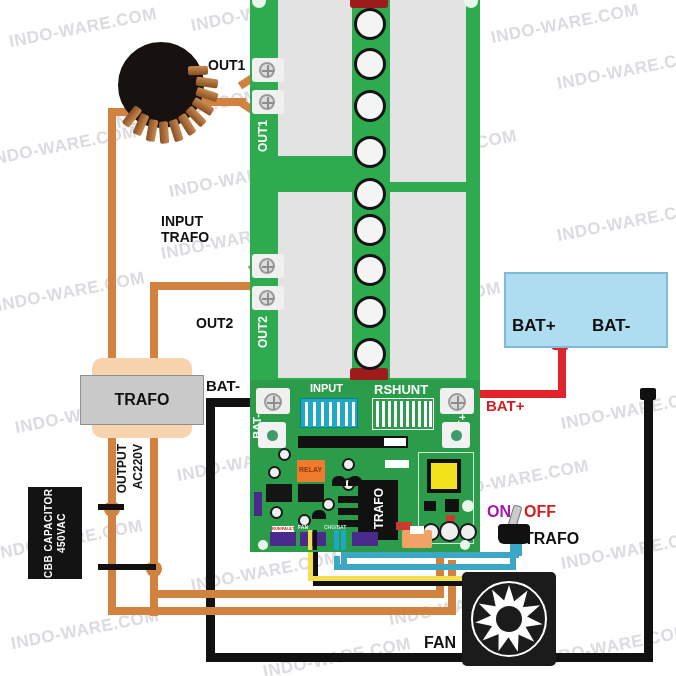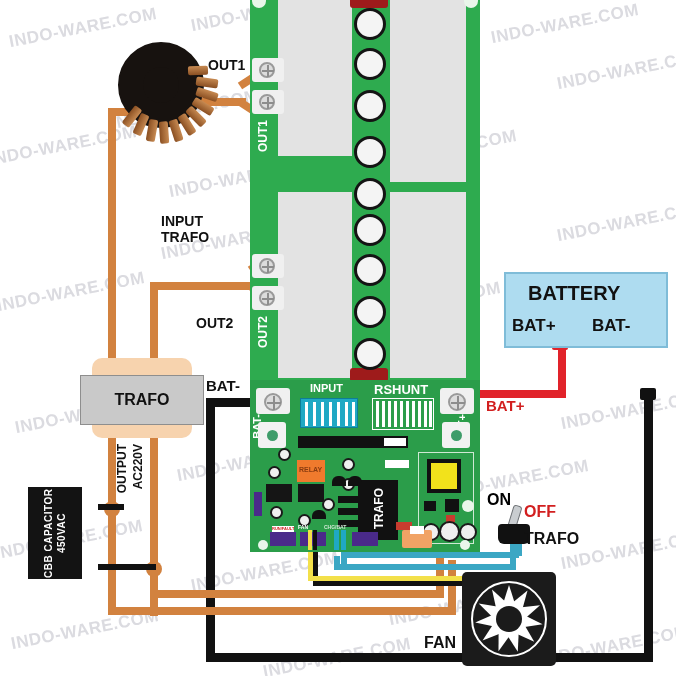--- a/index.html
+++ b/index.html
@@ -450,21 +450,20 @@
 
     <div style="position:absolute;left:8px;top:160px;width:10px;height:10px;border-radius:50%;background:#e9f6ea;"></div>
     <div style="position:absolute;left:210px;top:160px;width:10px;height:10px;border-radius:50%;background:#e9f6ea;"></div>
     <div style="position:absolute;left:212px;top:120px;width:12px;height:12px;border-radius:50%;background:#e9f6ea;"></div>
   </div>
 
   <div class="lbl" style="left:206px;top:378px;font-size:15px;">BAT-</div>
   <div class="lbl" style="left:486px;top:398px;font-size:15px;color:#d21f1f;">BAT+</div>
 
   <div id="battery-box" style="left:504px;top:272px;width:164px;height:76px;">
-    <div class="lbl" style="left:22px;top:8px;font-size:20px;">BATTERY</div>
     <div class="lbl" style="left:6px;top:42px;font-size:17px;">BAT+</div>
     <div class="lbl" style="left:86px;top:42px;font-size:17px;">BAT-</div>
   </div>
 
   <div id="trafo-body" style="left:92px;top:358px;width:100px;height:80px;"></div>
   <div id="trafo-core" style="left:80px;top:375px;width:124px;height:50px;font-size:16px;">
     <span>TRAFO</span>
   </div>
   <div class="lbl silk-v" style="left:116px;top:444px;font-size:12px;writing-mode:vertical-rl;transform:rotate(180deg);">OUTPUT</div>
   <div class="lbl silk-v" style="left:132px;top:444px;font-size:12px;writing-mode:vertical-rl;transform:rotate(180deg);">AC220V</div>
@@ -479,21 +478,21 @@
   </div>
 
   <div>
     <div style="position:absolute;left:308px;top:552px;width:5px;height:28px;background:#f3e04a;"></div>
     <div style="position:absolute;left:313px;top:552px;width:5px;height:28px;background:#111;"></div>
     <div style="position:absolute;left:308px;top:576px;width:158px;height:5px;background:#f3e04a;"></div>
     <div style="position:absolute;left:313px;top:581px;width:153px;height:5px;background:#111;"></div>
   </div>
 
   <div>
-    <div class="lbl" style="left:487px;top:491px;font-size:16px;color:#000000;">ON</div>
+    <div class="lbl" style="left:487px;top:503px;font-size:16px;color:#a21caf;">ON</div>
     <div class="lbl" style="left:524px;top:503px;font-size:16px;color:#d21f1f;">OFF</div>
 
     <div style="position:absolute;left:510px;top:505px;width:7px;height:24px;background:#c9cdd0;border:1px solid #6e7276;transform:rotate(17deg);border-radius:3px;"></div>
 
     <div style="position:absolute;left:498px;top:524px;width:32px;height:20px;background:#111;border-radius:4px 4px 6px 6px;"></div>
     <div class="lbl" style="left:524px;top:530px;font-size:16px;">TRAFO</div>
   </div>
 
   <div id="fan-box" style="left:462px;top:572px;width:94px;height:94px;">
     <svg width="94" height="94" viewBox="0 0 94 94">

